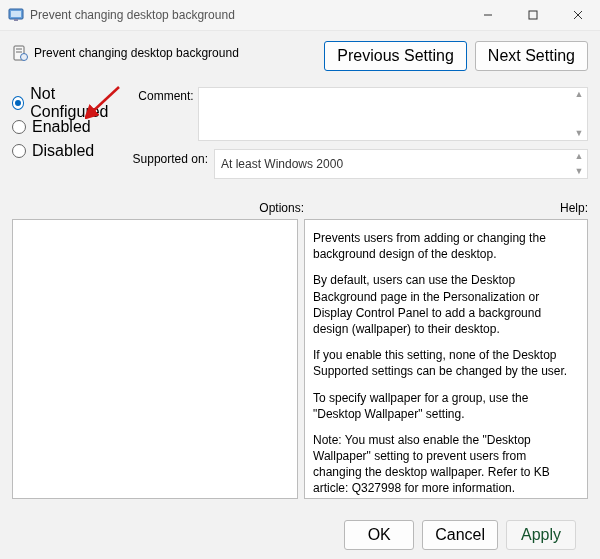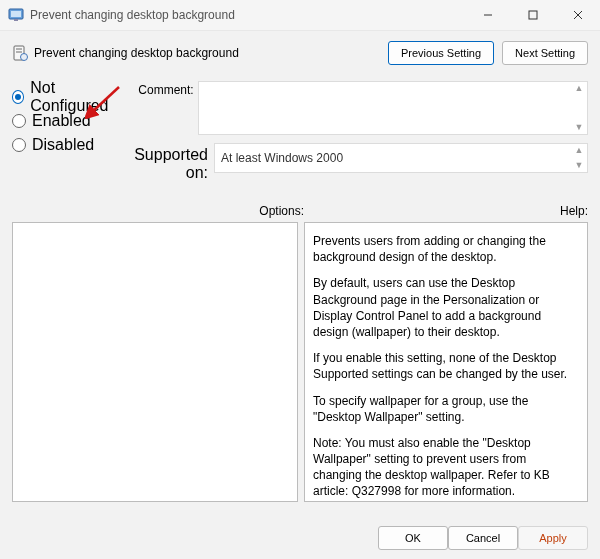--- a/index.html
+++ b/index.html
@@ -69,30 +69,30 @@
   }
   .nav-buttons {
     display: flex;
     gap: 8px;
   }
   .btn {
     background: #fdfdfd;
     border: 1px solid #b8b8b8;
     border-radius: 3px;
     padding: 5px 12px;
-    font-size: 11px;
+    font-size: 16px;
     font-family: inherit;
     min-width: 60px;
     text-align: center;
   }
   .btn.primary-outline {
     border-color: #0067c0;
   }
   .btn.disabled {
-    color: #c2410c;
+    color: #14532d;
     border-color: #d6d6d6;
     background: #f7f7f7;
   }
 
   .radios {
     margin-top: 20px;
     width: 110px;
     float: left;
   }
   .radio-row {
@@ -154,21 +154,21 @@
   .supported-row {
     margin-left: 100px;
     margin-top: 8px;
     display: flex;
     align-items: flex-start;
   }
   .supported-label {
     width: 86px;
     text-align: right;
     padding-right: 6px;
-    font-size: 16px;
+    font-size: 12px;
     padding-top: 3px;
   }
   .supported-box {
     flex: 1;
     height: 30px;
     background: #fff;
     border: 1px solid #dcdcdc;
     position: relative;
     padding: 7px 18px 3px 6px;
     box-sizing: border-box;
@@ -203,23 +203,24 @@
     padding: 10px 18px 8px 8px;
     font-size: 12px;
     line-height: 1.35;
     overflow: hidden;
     position: relative;
   }
   .help p { margin: 0 0 10px 0; }
 
   .footer {
     position: absolute;
-    right: 12px;
+    right: 24px;
     bottom: 10px;
     display: flex;
+    gap: 8px;
   }
   .footer .btn { min-width: 70px; }
 
   
   .arrow-annot {
     position: absolute;
     left: 85px;
     top: 54px;
     pointer-events: none;
   }

